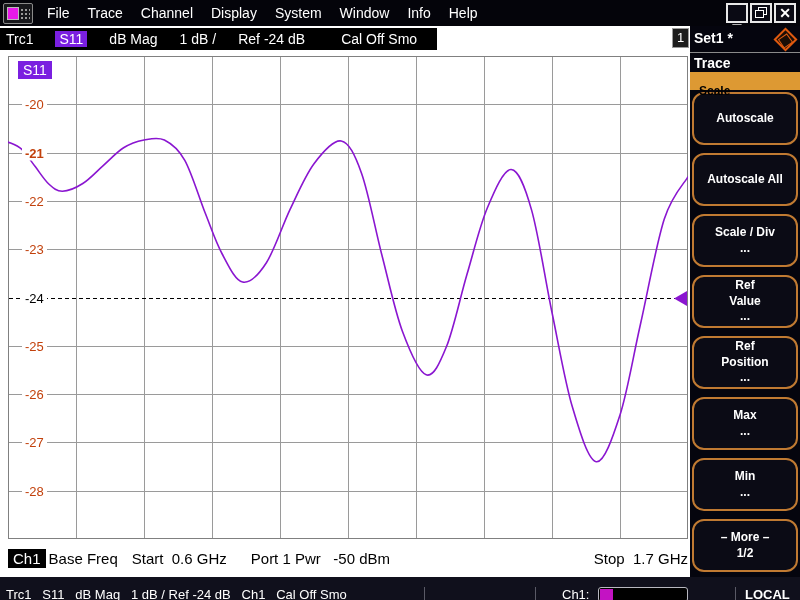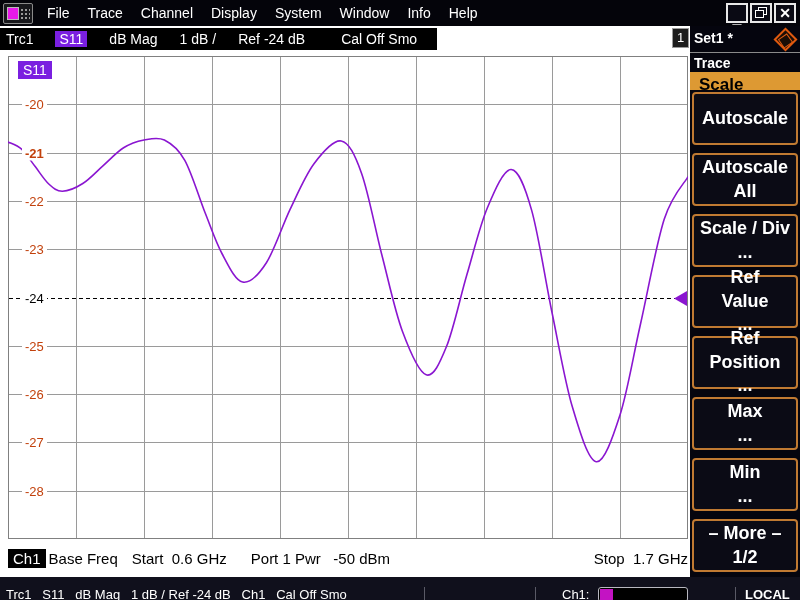--- a/index.html
+++ b/index.html
@@ -55,25 +55,25 @@
              background:#05050e; color:#fff; }
   .sb-head { display:flex; justify-content:space-between; align-items:flex-start;
              padding:4px 3px 0 4px; height:24px; }
   .sb-setup { font-size:14px; font-weight:bold; white-space:pre;text-align:right; }
   .rs-logo { width:17px; height:17px; margin:1px 3px 0 0; border:2px solid #e05a10;
              transform:rotate(45deg); background:#1a0d06; position:relative; flex:none; }
   .rs-logo::before { content:""; position:absolute; left:2px; top:2px; width:9px; height:9px;
                      border:1px solid #e05a10; transform:rotate(10deg); }
   .sb-sep { border-top:1px solid #8a8a8a; margin-top:2px; }
   .sb-group { font-size:14px; font-weight:bold; padding:2px 0 1px 4px; }
-  .sb-section { background:#dd9933; color:#000; font-weight:bold; font-size:17px;
-                padding:3px 0 1px 9px; height:18px; }
+  .sb-section { background:#dd9933; color:#000; font-weight:bold; font-size:12px;
+                padding:12px 0 1px 9px; height:18px; }
   .sb-buttons { padding-top:2px; }
-  .sb-btn { margin:0 2px 8px 2px; height:53px; border:2px solid #c07a32; border-radius:4px;
-            background:#0b0b15; color:#fff; font-weight:bold; font-size:18px;
+  .sb-btn { margin:0 2px 8px 2px; height:53px; border:2px solid #c07a32; border-radius:12px;
+            background:#0b0b15; color:#fff; font-weight:bold; font-size:12px;
             display:flex; align-items:center; justify-content:center; text-align:center;
             white-space:pre-line; line-height:1.3; cursor:default; }
 
   
   .statusbar { position:absolute; top:577px; left:0; width:800px; height:35px;
                background:#10101c; color:#fff; font-size:13px; display:flex;
                align-items:center; }
   .st-seg1 { width:424px; padding-left:6px; white-space:pre; }
   .st-div { width:1px; height:16px; background:#5a5a66; flex:none; }
   .st-seg2 { width:110px; }

